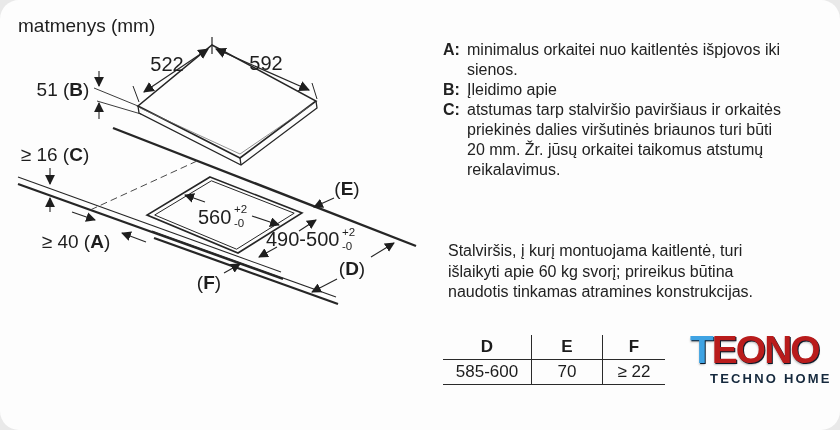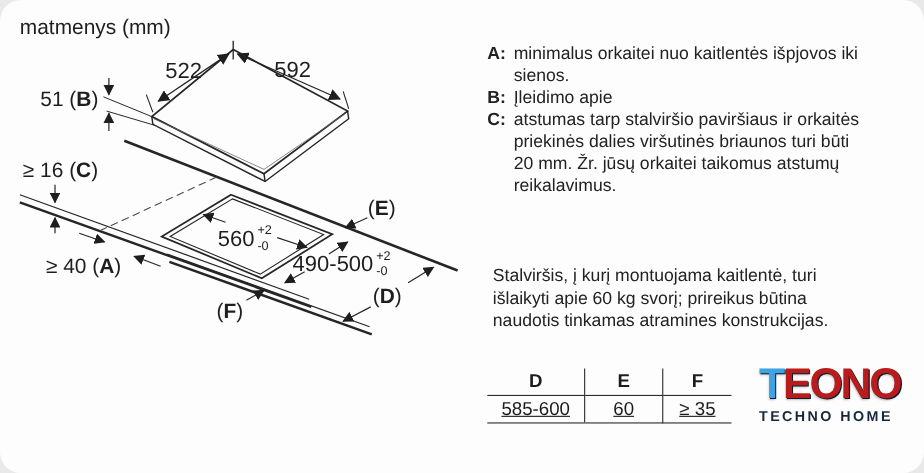--- a/index.html
+++ b/index.html
@@ -28,33 +28,33 @@
     position:absolute;left:443px;top:335px;border-collapse:collapse;
     font-size:17px;color:#1c1c1c;text-align:center;
   }
   table.spec th,table.spec td{padding:0;font-weight:normal;}
   table.spec th{font-weight:bold;height:24px;}
   table.spec td{height:24px;}
   .cD{width:88px;}
   .cE{width:70px;border-left:1.3px solid #2a2a2a;border-right:1.3px solid #2a2a2a;}
   .cF{width:62px;}
   tr.hdr th{border-bottom:1.6px solid #2a2a2a;}
-  tr.r1 td{border-bottom:1.6px solid #2a2a2a;text-decoration:underline;}
+  tr.r1 td{border-bottom:1.6px solid #2a2a2a;}
   
   .logo{position:absolute;left:690px;top:330px;width:150px;}
   .logo-word{
     font-size:39px;font-weight:bold;letter-spacing:-2px;line-height:40px;
     text-shadow:1px 1px 0 #0b1b2b, 0 2px 2px rgba(0,0,0,.25);
     white-space:nowrap;
   }
   .logo-first{color:#3fa3e3;}
   .logo-rest{color:#b91c1c;}
   .logo-sub{
     font-size:13px;font-weight:bold;letter-spacing:2.2px;color:#15293d;
-    margin-top:1px;white-space:nowrap;
+    margin-top:1px;white-space:nowrap;margin-left:20px;
   }
 </style>
 </head>
 <body>
 
 <div class="page">
 
   <div class="diagram-title">matmenys (mm)</div>
 
   <svg class="diagram" width="440" height="430" viewBox="0 0 440 430">
@@ -168,22 +168,22 @@
 
   <table class="spec">
     <tbody>
         <tr class="hdr">
       <th class="cD">D</th>
       <th class="cE">E</th>
       <th class="cF">F</th>
     </tr>
     <tr class="r1">
       <td class="cD">585-600</td>
-      <td class="cE">60</td>
-      <td class="cF">≥ 35</td>
+      <td class="cE">70</td>
+      <td class="cF">≥ 22</td>
     </tr>
   </tbody>
     </table>
 
   <div class="logo">
     <div class="logo-word">
       <span class="logo-first">T</span><span class="logo-rest">EONO</span>
     </div>
     <div class="logo-sub">TECHNO HOME</div>
   </div>

